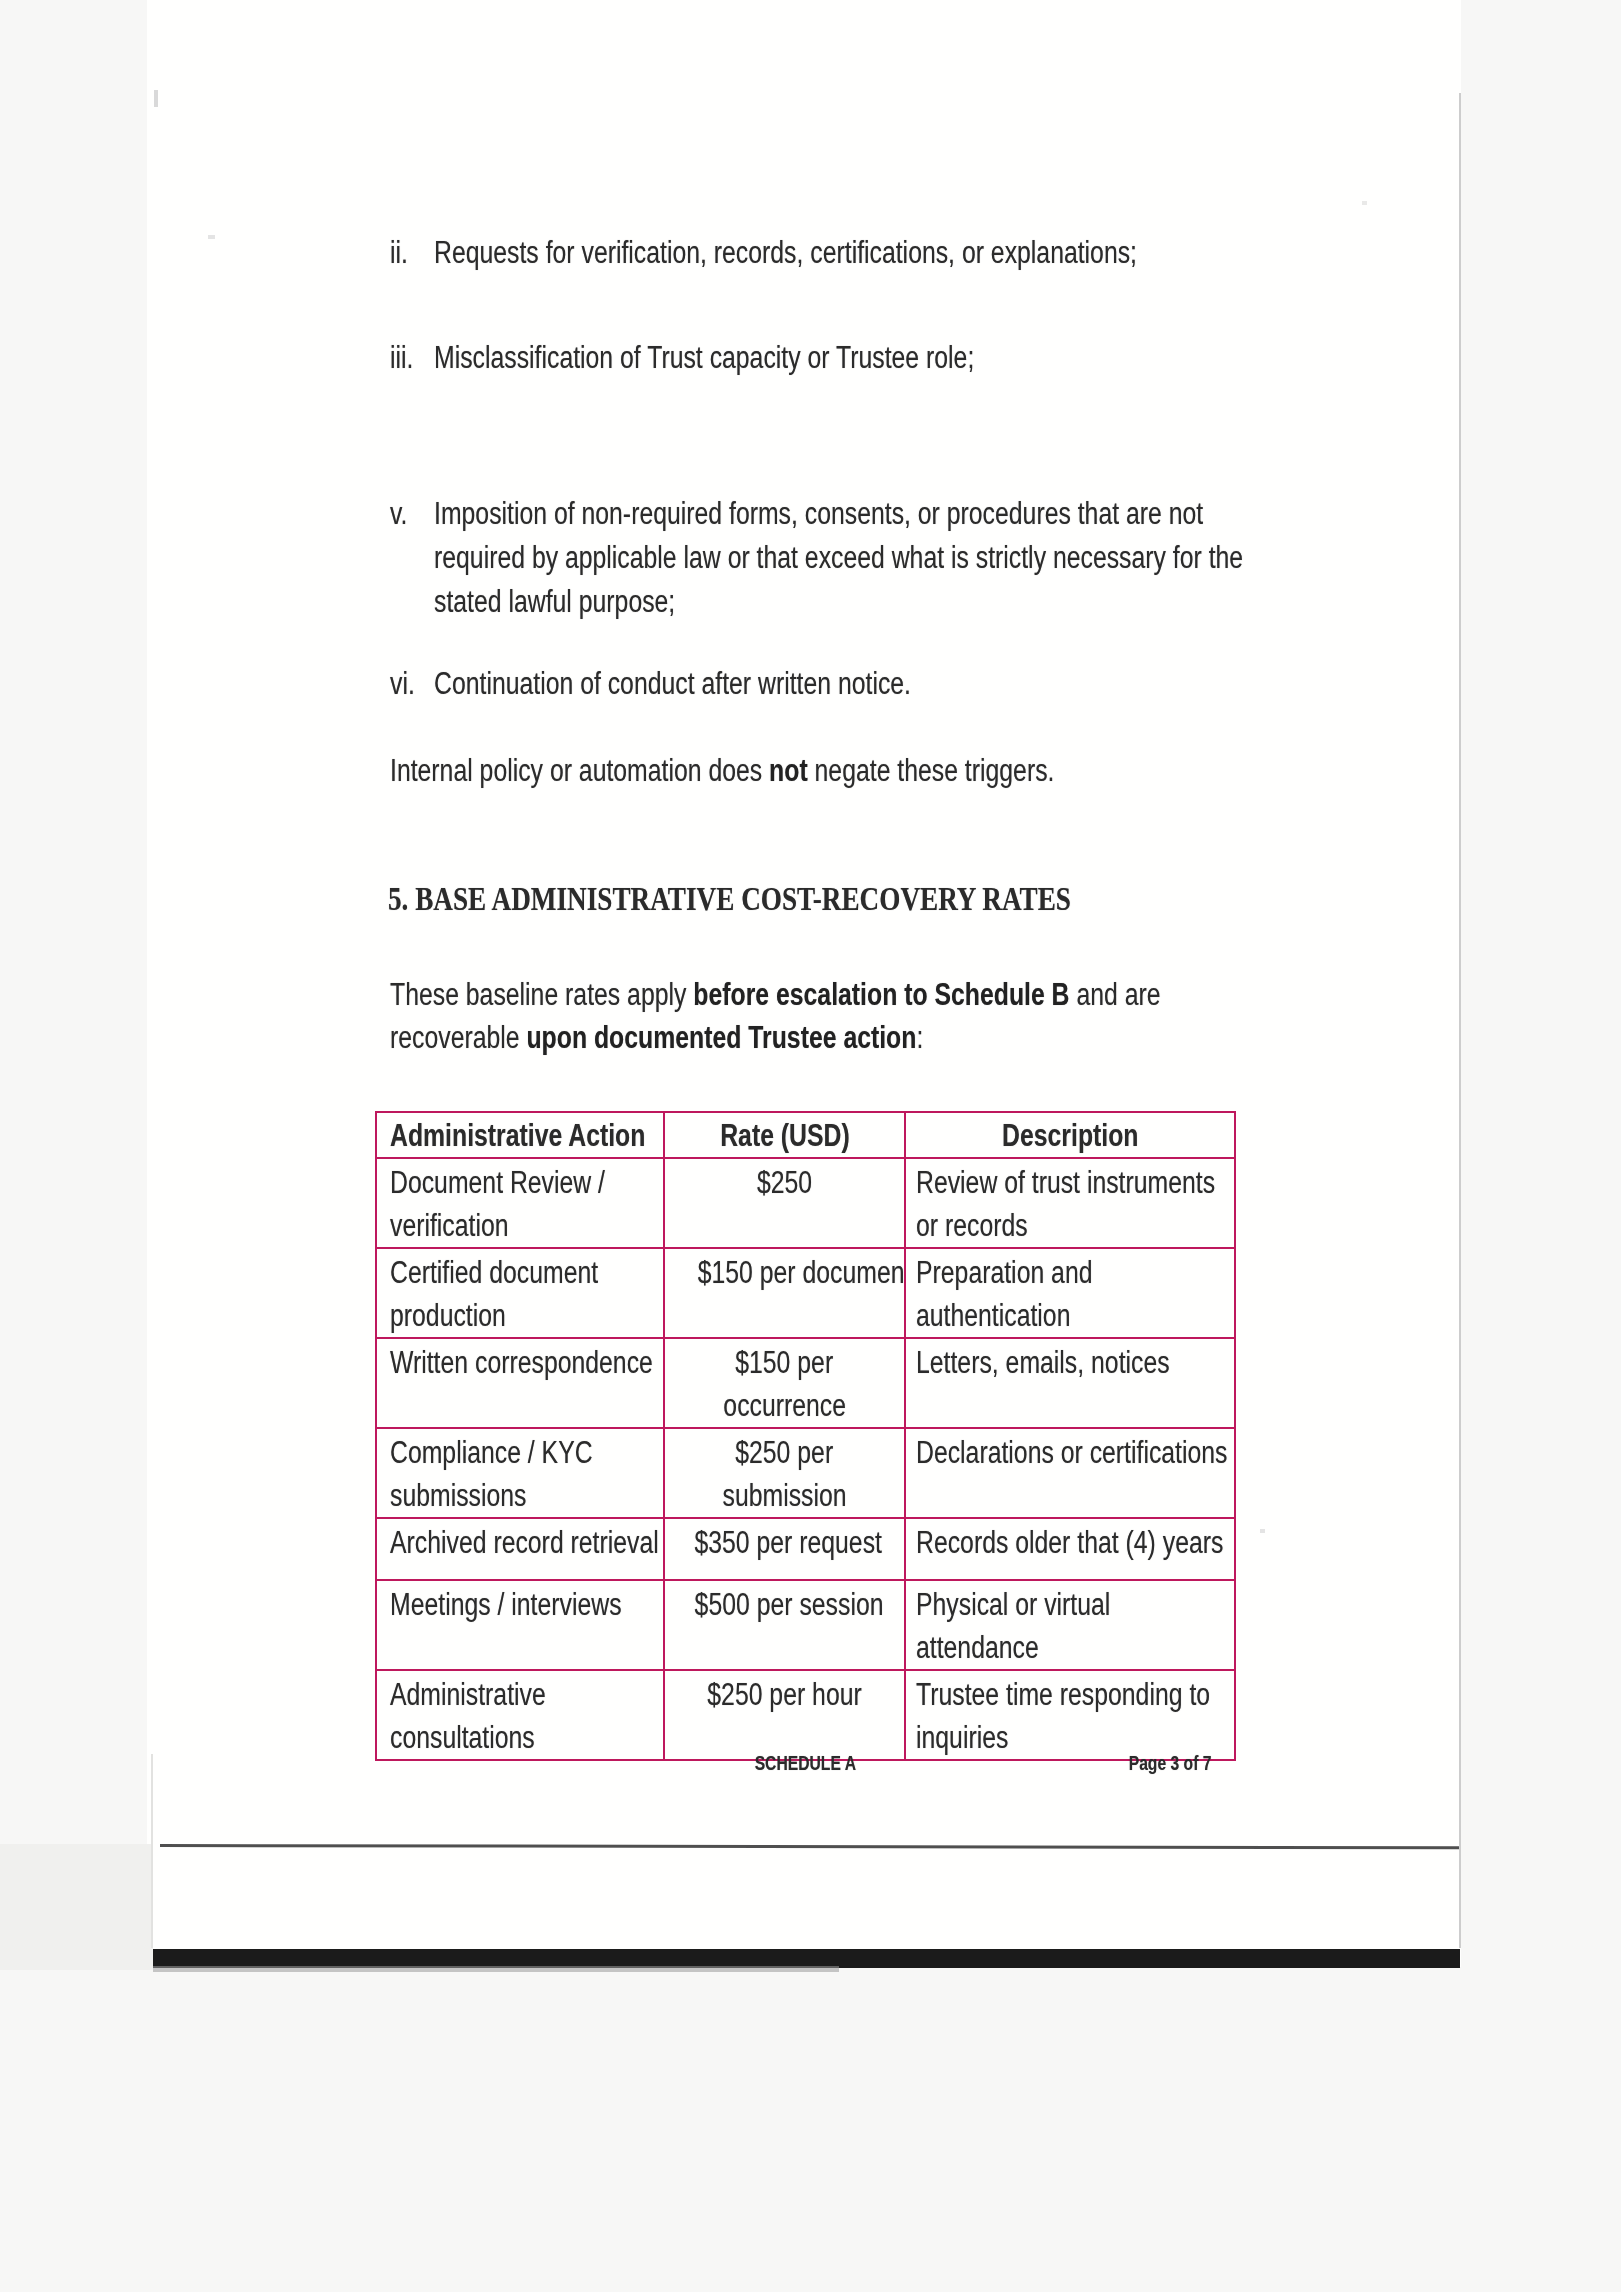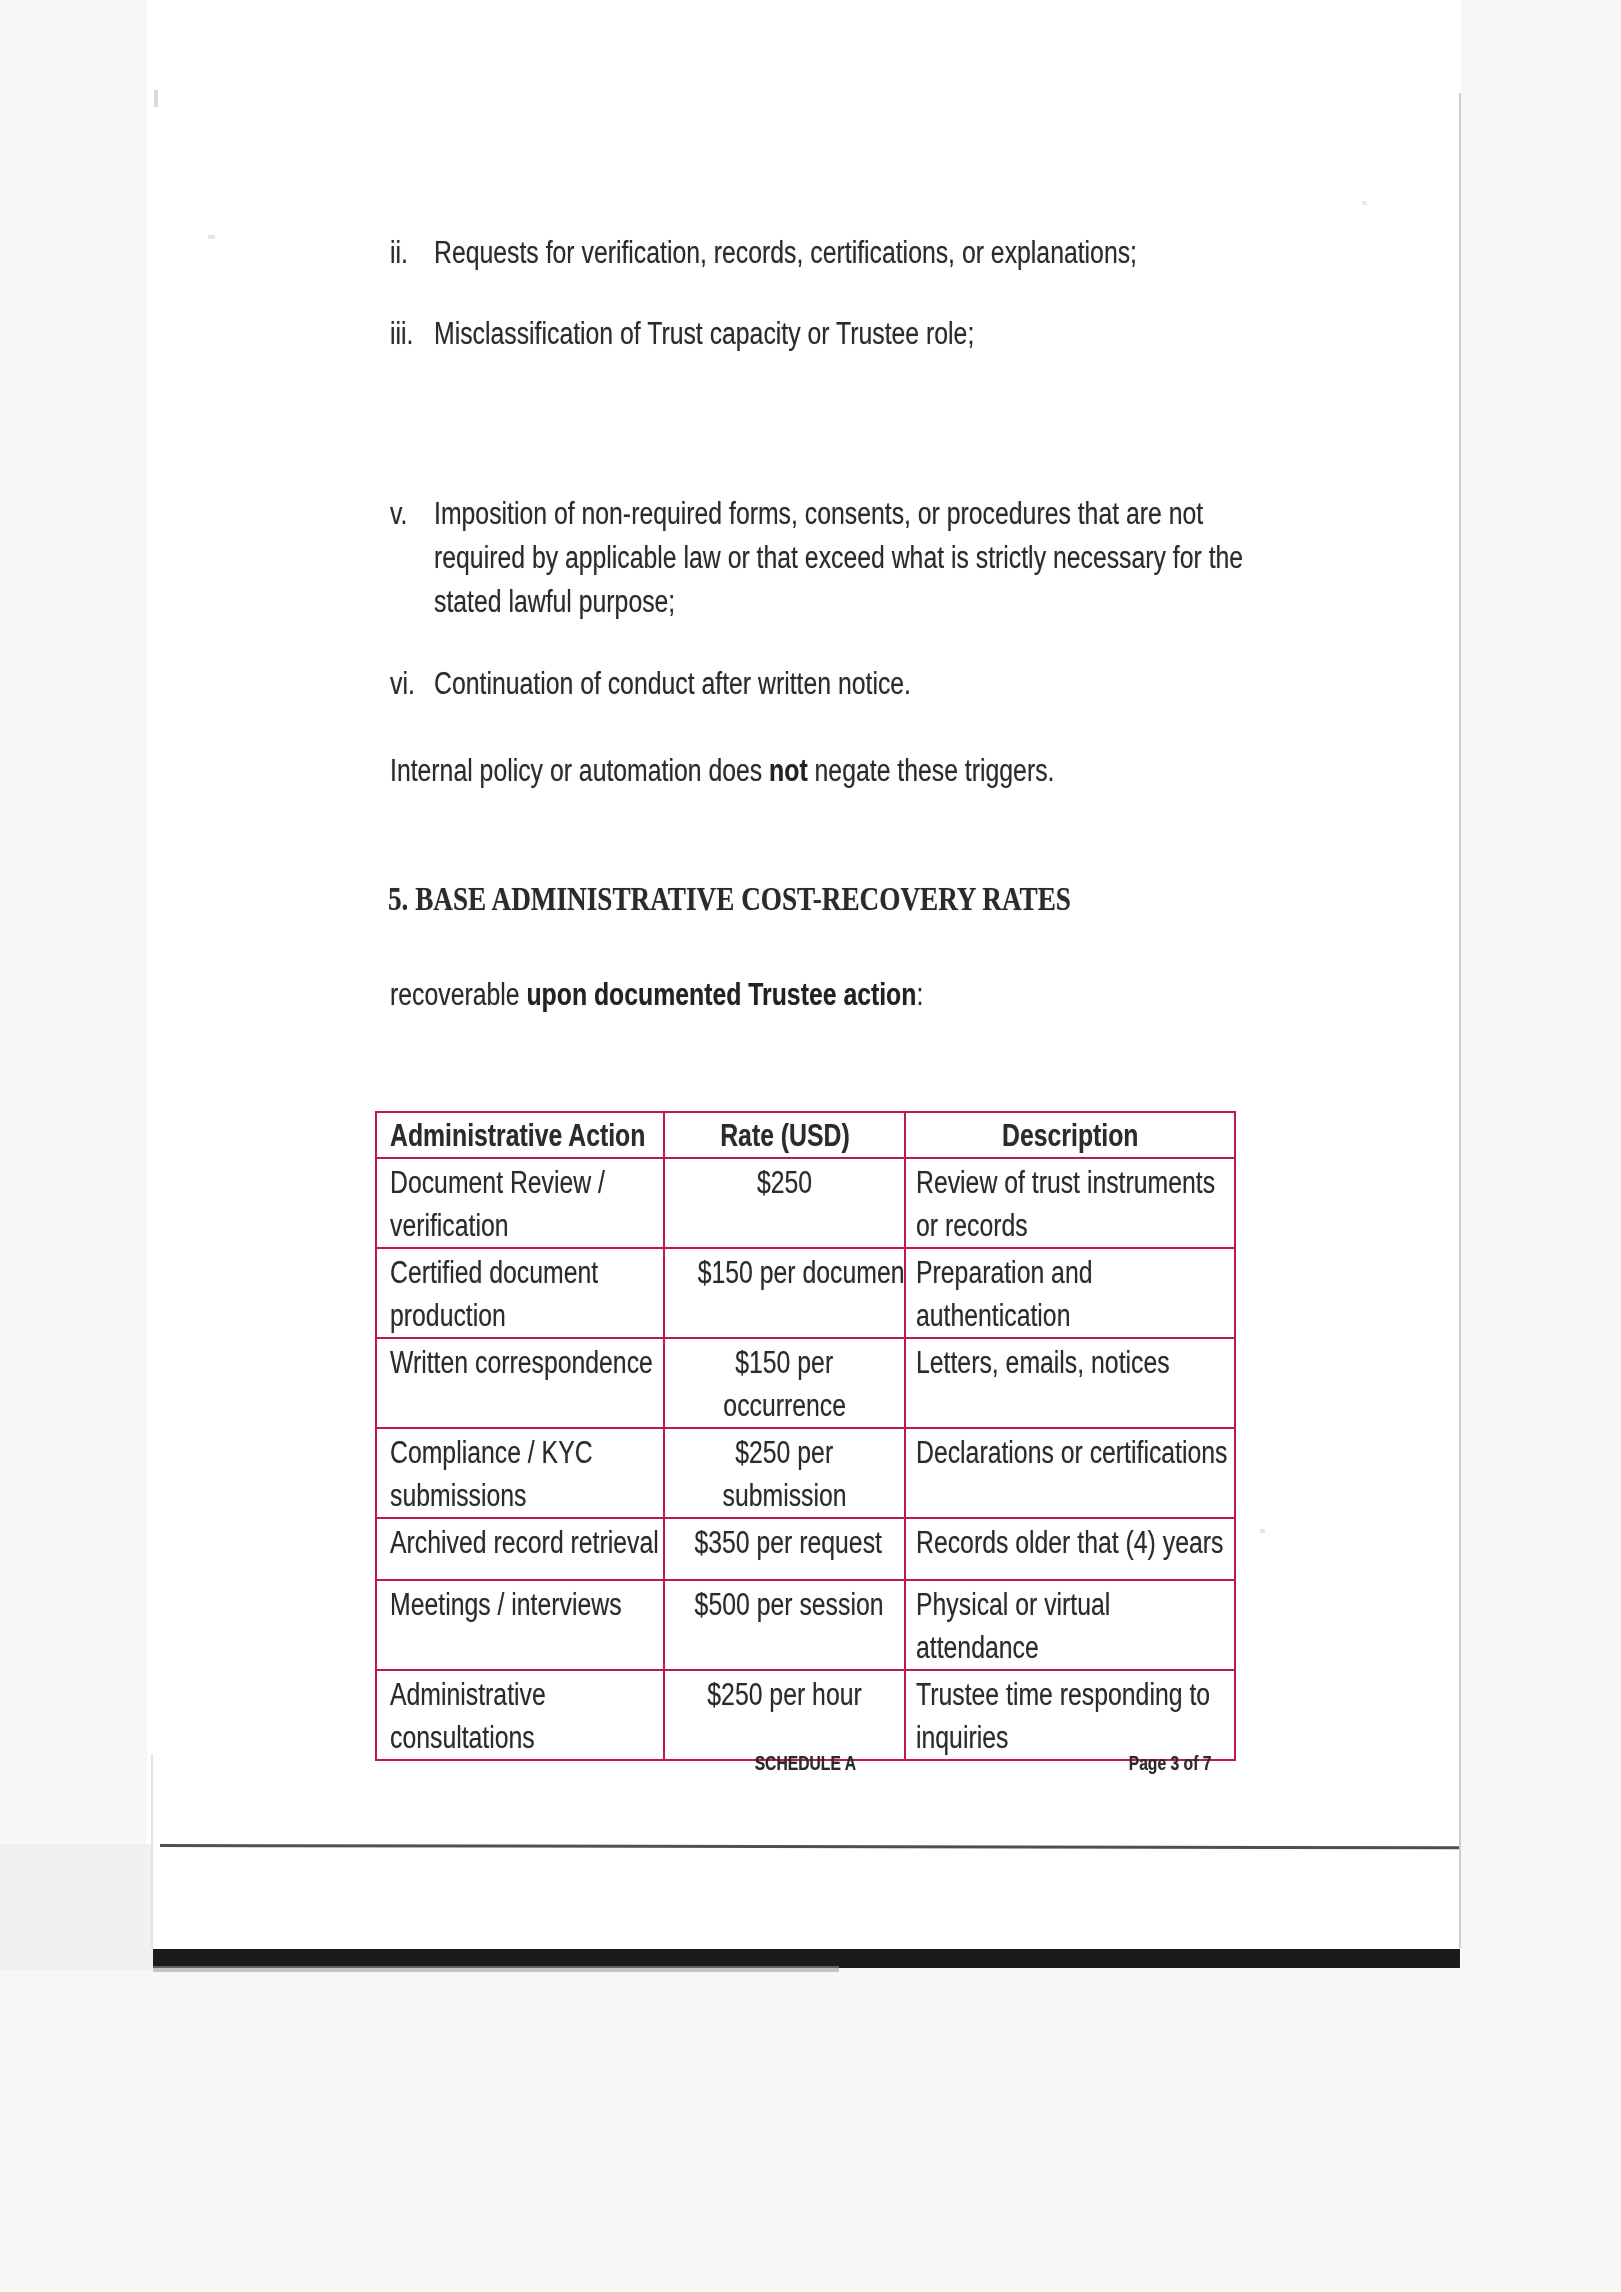--- a/index.html
+++ b/index.html
@@ -115,21 +115,21 @@
 <div class="screen">
   <div class="paper"></div>
 
   <div class="body-text list-item" style="top:231px">
     <div class="numeral"><span class="tx">ii.</span></div>
     <div>
         <div class="ln"><span class="tx">Requests for verification, records, certifications, or explanations;</span></div>
       </div>
   </div>
 
-  <div class="body-text list-item" style="top:312px">
+  <div class="body-text list-item" style="top:336px">
     <div class="numeral"><span class="tx">iii.</span></div>
     <div>
         <div class="ln"><span class="tx">Misclassification of Trust capacity or Trustee role;</span></div>
       </div>
   </div>
 
 
   <div class="body-text list-item" style="top:492px">
     <div class="numeral"><span class="tx">v.</span></div>
     <div>
@@ -148,20 +148,23 @@
 
   <div class="body-text note-para" style="top:749px">
     <span class="tx"><span>Internal policy or automation does </span><b>not</b><span> negate these triggers.</span></span>
   </div>
 
   <div class="heading">
     <span class="tx">5. BASE ADMINISTRATIVE COST-RECOVERY RATES</span>
   </div>
 
   <div class="intro">
+    <div class="ln">
+      <span class="tx"><span>These baseline rates apply </span><b>before escalation to Schedule B</b><span> and are</span></span>
+    </div>
     <div class="ln">
       <span class="tx"><span>recoverable </span><b>upon documented Trustee action</b><span>:</span></span>
     </div>
   </div>
 
   <table class="rates">
     <colgroup>
         <col class="c1">
         <col class="c2">
         <col class="c3">

